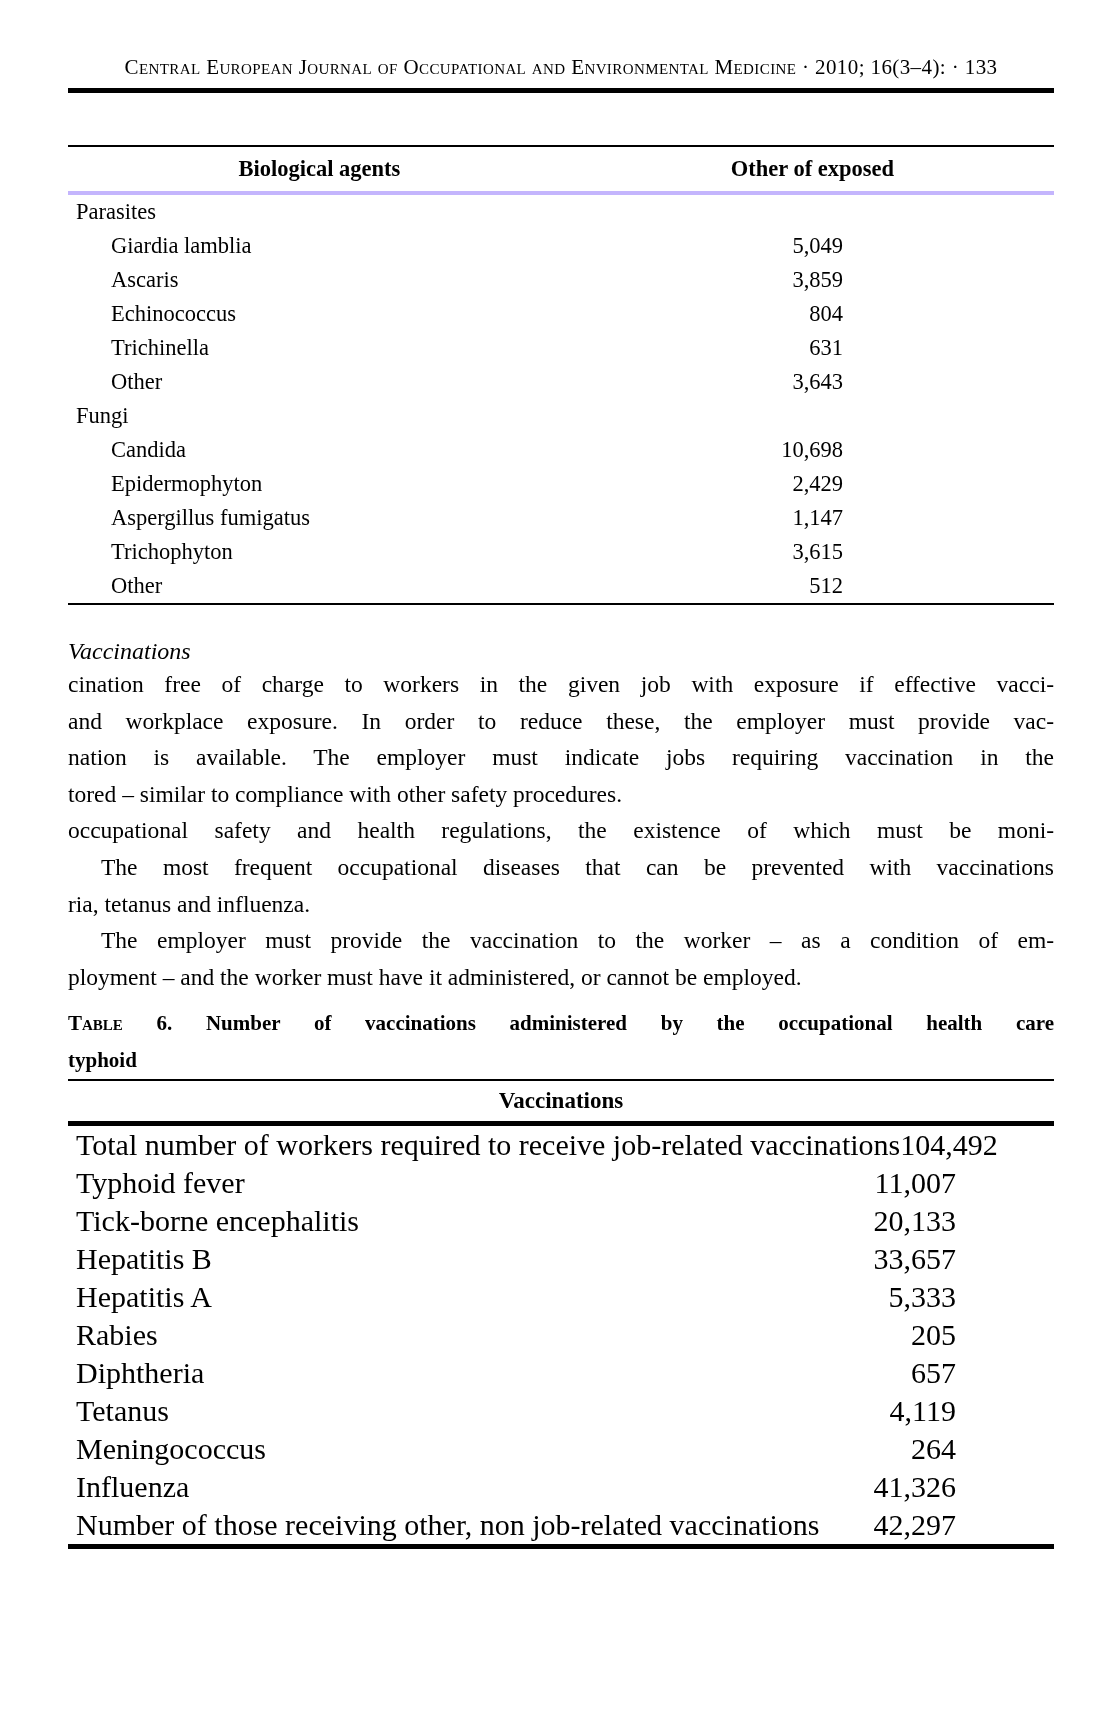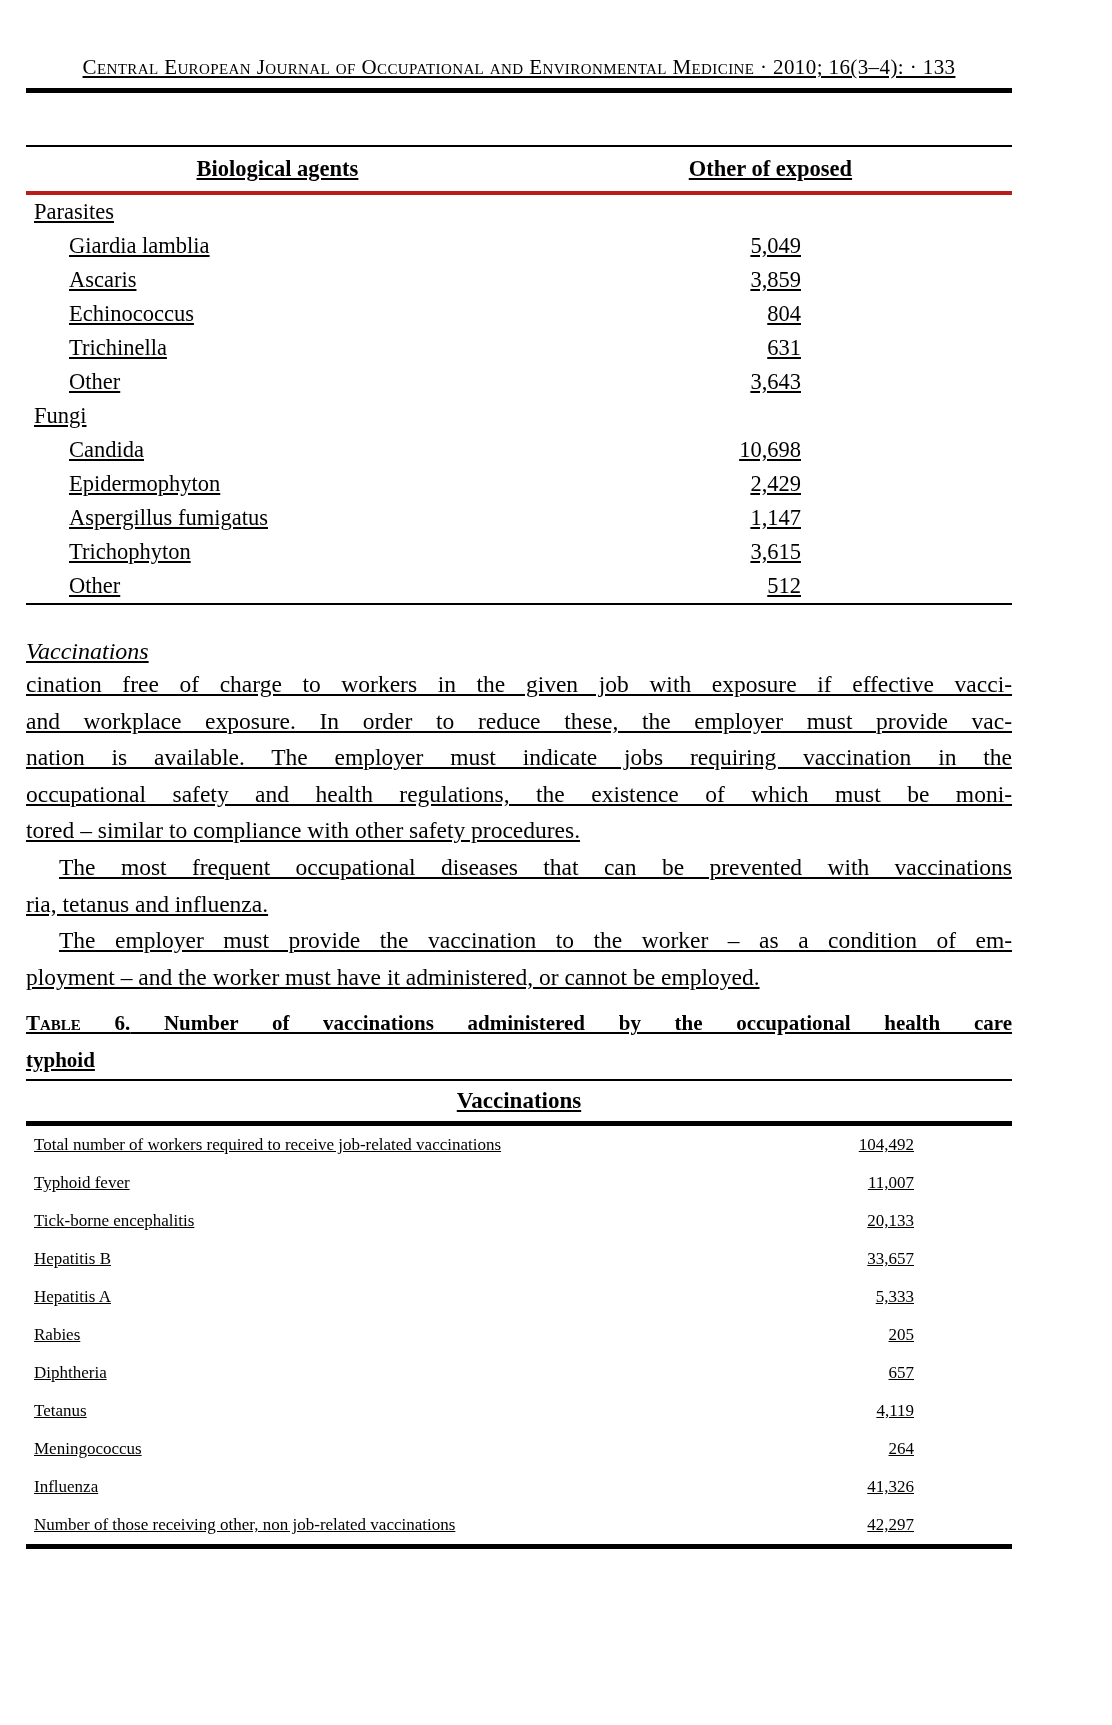--- a/index.html
+++ b/index.html
@@ -1,32 +1,32 @@
 <!DOCTYPE html>
 <html><head>
 <meta charset="utf-8">
 <style>
   html,body{margin:0;padding:0;background:#fff;}
   .page{
     width:1112px;height:1725px;background:#ffffff;color:#000;
     font-family:"Liberation Serif","DejaVu Serif",serif;
     position:relative;overflow:hidden;
   }
-  .content{margin:0 64px 0 26px;width:986px;text-decoration:underline;}
+  .content{margin:0 64px 0 68px;width:986px;}
 
   
   .journal-head{
     padding-top:55px;text-align:center;font-variant:small-caps;
     font-size:21px;letter-spacing:.4px;white-space:nowrap;
   }
   .head-rule{height:5px;background:#000;margin-top:8px;}
 
   
   .t1{margin-top:52px;border-top:2px solid #000;border-bottom:2px solid #000;}
-  .t1-head{display:flex;align-items:center;height:44px;border-bottom:4px solid #b91c1c;
+  .t1-head{display:flex;align-items:center;height:44px;border-bottom:4px solid #c4b5fd;
     font-weight:bold;font-size:22.5px;}
   .t1-head .c1{width:51%;text-align:center;}
   .t1-head .c2{width:49%;text-align:center;}
   .t1 .t-row{display:flex;align-items:center;height:34px;font-size:22.5px;}
   .t1 .lab{flex:1;padding-left:8px;white-space:nowrap;}
   .t1 .lab.ind{padding-left:43px;}
   .t1 .val{width:170px;text-align:right;margin-right:211px;white-space:nowrap;}
 
   
   .sec-head{margin-top:31px;height:30px;line-height:30px;font-style:italic;font-size:24px;}
@@ -37,21 +37,21 @@
 
   
   .t6-caption{margin-top:10px;font-weight:bold;font-size:21px;line-height:37px;}
   .t6-caption .l1{text-align:justify;text-align-last:justify;}
   .smallcaps{font-variant:small-caps;}
 
   
   .t6{border-top:2px solid #000;border-bottom:5px solid #000;}
   .t6-head{height:40px;display:flex;align-items:center;justify-content:center;
     font-weight:bold;font-size:23px;border-bottom:5px solid #000;}
-  .t6 .t-row{display:flex;align-items:center;height:38px;font-size:17px;}
+  .t6 .t-row{display:flex;align-items:center;height:38px;font-size:30px;}
   .t6 .lab{flex:1;padding-left:8px;white-space:nowrap;}
   .t6 .val{width:170px;text-align:right;margin-right:98px;white-space:nowrap;}
 </style>
 </head>
 <body>
 
 <div class="page">
   <div class="content">
 
     <div class="journal-head">Central European Journal of Occupational and Environmental Medicine · 2010; 16(3–4): · 133</div>
@@ -114,22 +114,22 @@
         </div>
     </div>
 
     <div class="sec-head">Vaccinations</div>
 
     <div class="paras" id="paras">
         <div>
           <div class="pline jl">cination free of charge to workers in the given job with exposure if effective vacci-</div>
           <div class="pline jl">and workplace exposure. In order to reduce these, the employer must provide vac-</div>
           <div class="pline jl">nation is available. The employer must indicate jobs requiring vaccination in the</div>
+          <div class="pline">tored – similar to compliance with other safety procedures.</div>
           <div class="pline jl">occupational safety and health regulations, the existence of which must be moni-</div>
-          <div class="pline">tored – similar to compliance with other safety procedures.</div>
         </div>
         <div>
           <div class="pline jl fi">The most frequent occupational diseases that can be prevented with vaccinations</div>
           <div class="pline">ria, tetanus and influenza.</div>
         </div>
         <div>
           <div class="pline jl fi">The employer must provide the vaccination to the worker – as a condition of em-</div>
           <div class="pline">ployment – and the worker must have it administered, or cannot be employed.</div>
         </div>
       </div>

